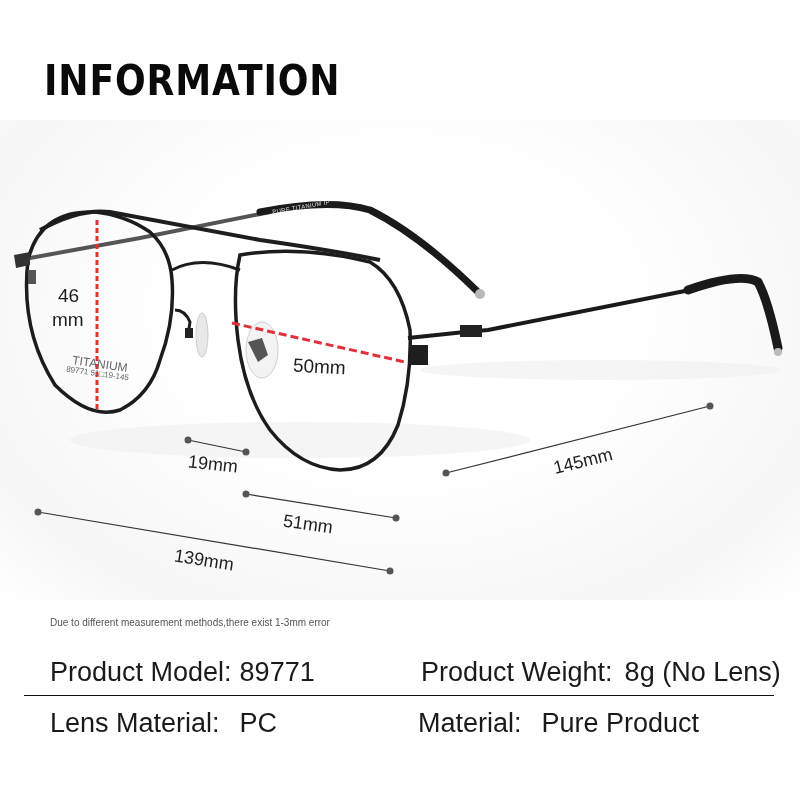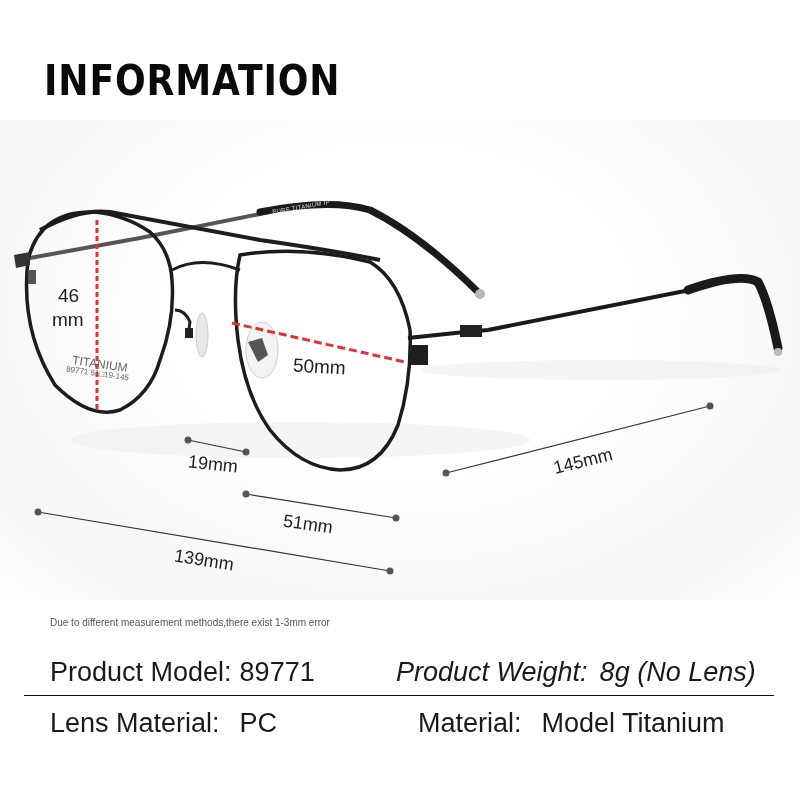--- a/index.html
+++ b/index.html
@@ -89,24 +89,24 @@
 <div class="mlabel" style="left:188px; top:455px; transform:rotate(6deg);">19mm</div>
 <div class="mlabel" style="left:283px; top:515px; transform:rotate(8deg);">51mm</div>
 <div class="mlabel" style="left:174px; top:551px; transform:rotate(9deg);">139mm</div>
 <div class="mlabel" style="left:553px; top:452px; transform:rotate(-14deg);">145mm</div>
 
 <div class="note">Due to different measurement methods,there exist 1-3mm error</div>
 
 <div class="spec" style="left:50px; top:659px;">
   <span class="lbl">Product Model:</span><span>89771</span>
 </div>
-<div class="spec" style="left:396px; top:659px;font-style:italic;">
+<div class="spec" style="left:421px; top:659px;">
   <span class="lbl" style="margin-right:12px;">Product Weight:</span><span>8g (No Lens)</span>
 </div>
 
 <div class="divider"></div>
 
 <div class="spec" style="left:50px; top:710px;">
   <span class="lbl" style="margin-right:20px;">Lens Material:</span><span>PC</span>
 </div>
 <div class="spec" style="left:418px; top:710px;">
-  <span class="lbl" style="margin-right:20px;">Material:</span><span>Model Titanium</span>
+  <span class="lbl" style="margin-right:20px;">Material:</span><span>Pure Product</span>
 </div>
 
 </body></html>

